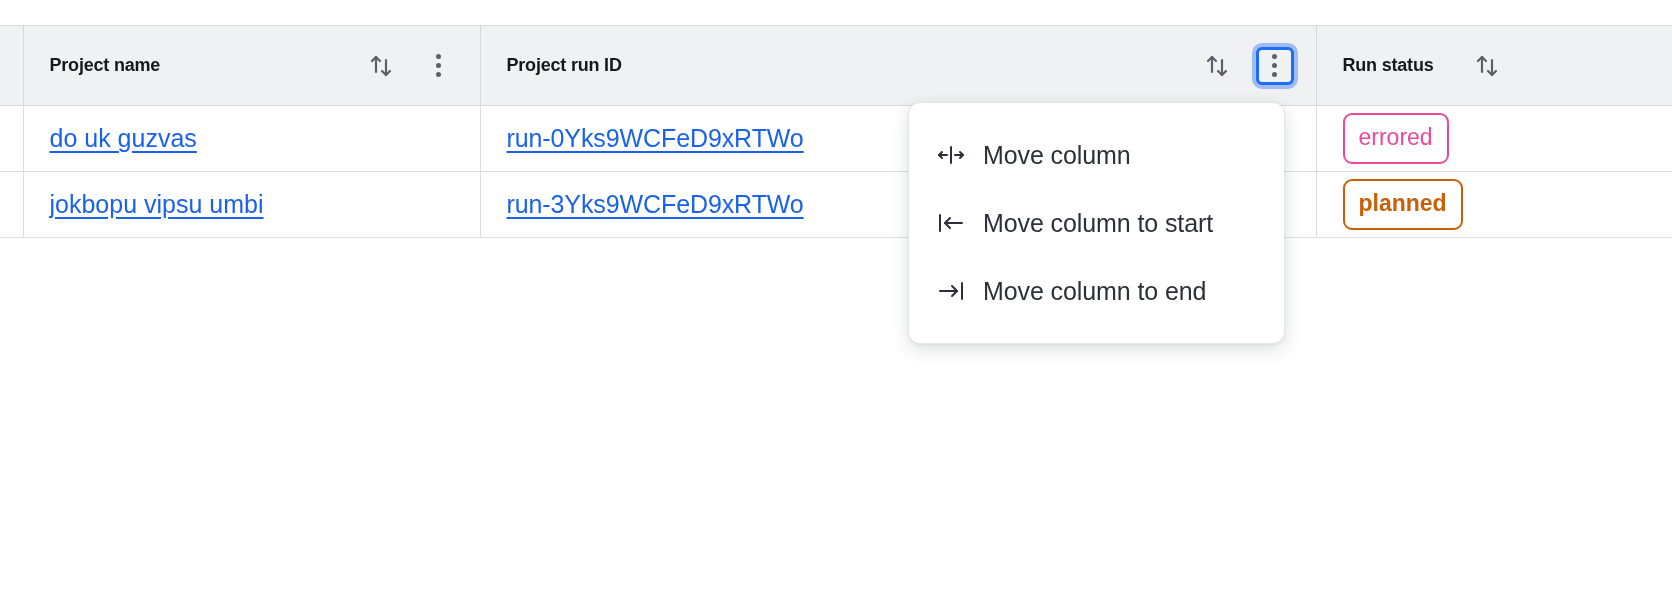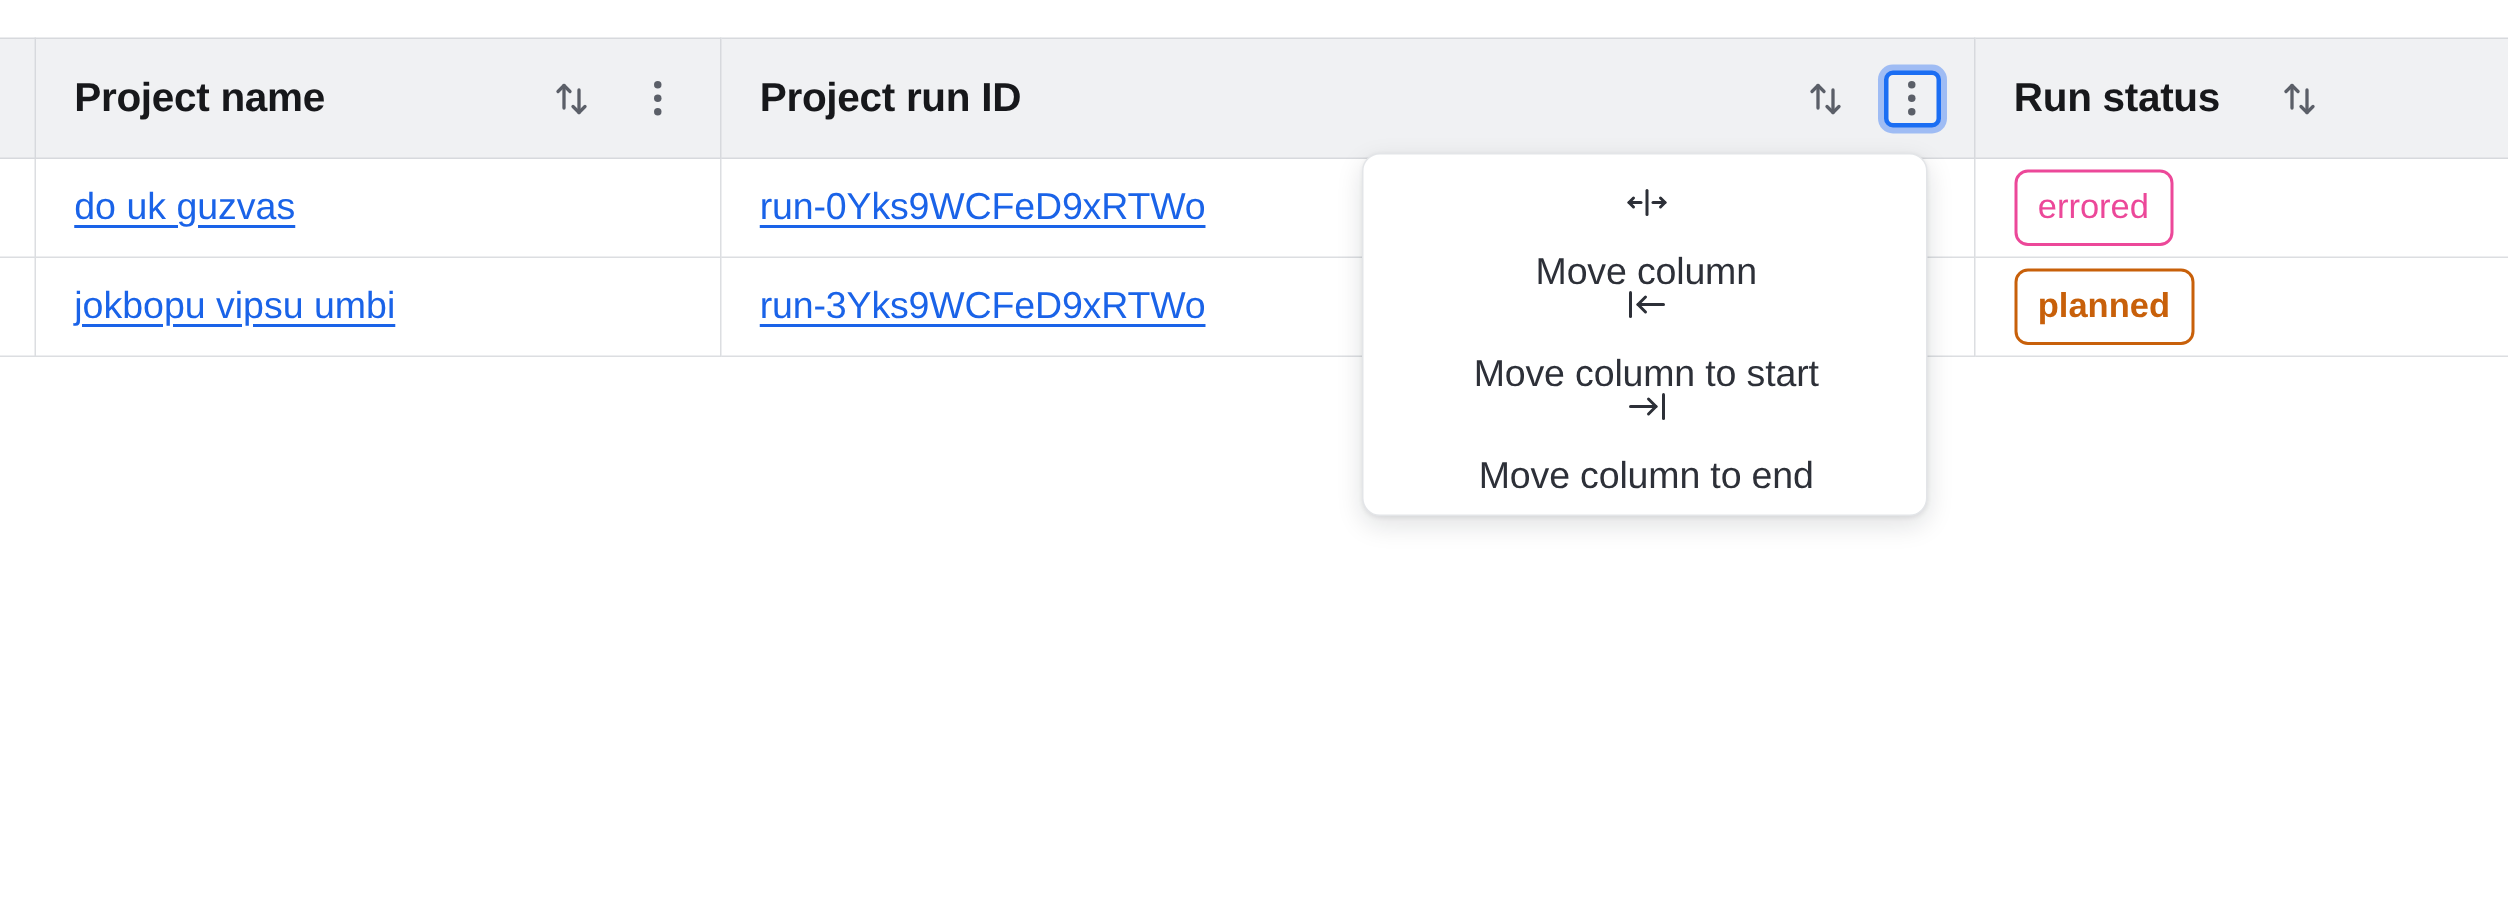--- a/index.html
+++ b/index.html
@@ -42,21 +42,21 @@
   }
   thead th.gutter { padding: 0; border-right: 1px solid #d7d9dd; }
 
   .th-inner {
     display: flex;
     align-items: center;
     width: 100%;
     gap: 10px;
   }
   .th-label {
-    font-size: 27px;
+    font-size: 18px;
     font-weight: bold;
     color: #17181b;
     white-space: nowrap;
     letter-spacing: -0.2px;
   }
   .th-spacer { flex: 1 1 auto; }
 
   .sort-btn {
     display: inline-flex;
     align-items: center;
@@ -143,21 +143,20 @@
     padding: 18px 0 18px 0;
     z-index: 20;
   }
   .menu-item {
     display: flex;
     align-items: center;
     gap: 18px;
     height: 68px;
     padding: 0 26px 0 28px;
     cursor: pointer;
-    flex-direction: column;
   }
   .menu-icon {
     flex: 0 0 auto;
     width: 28px;
     height: 28px;
     display: inline-flex;
     align-items: center;
     justify-content: center;
     color: #2d3038;
   }

